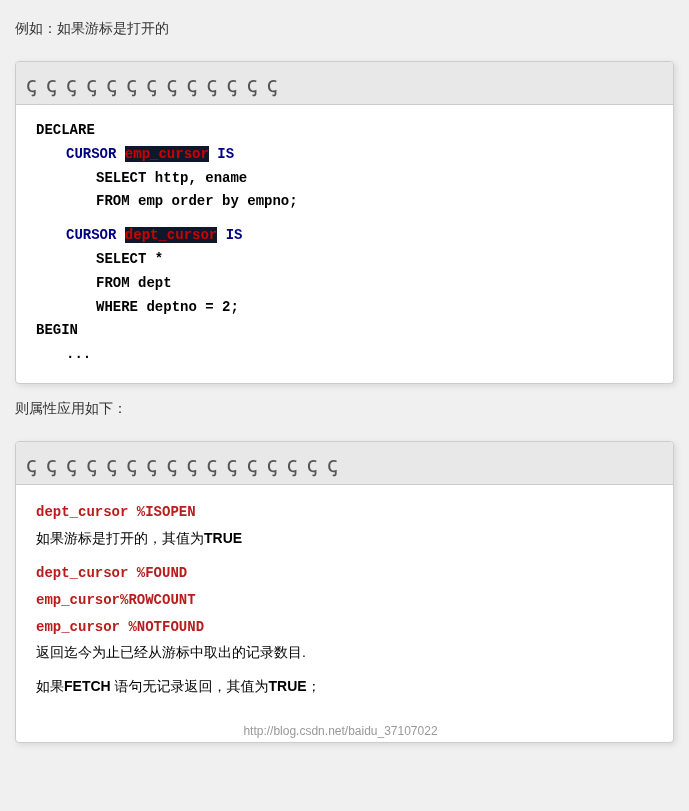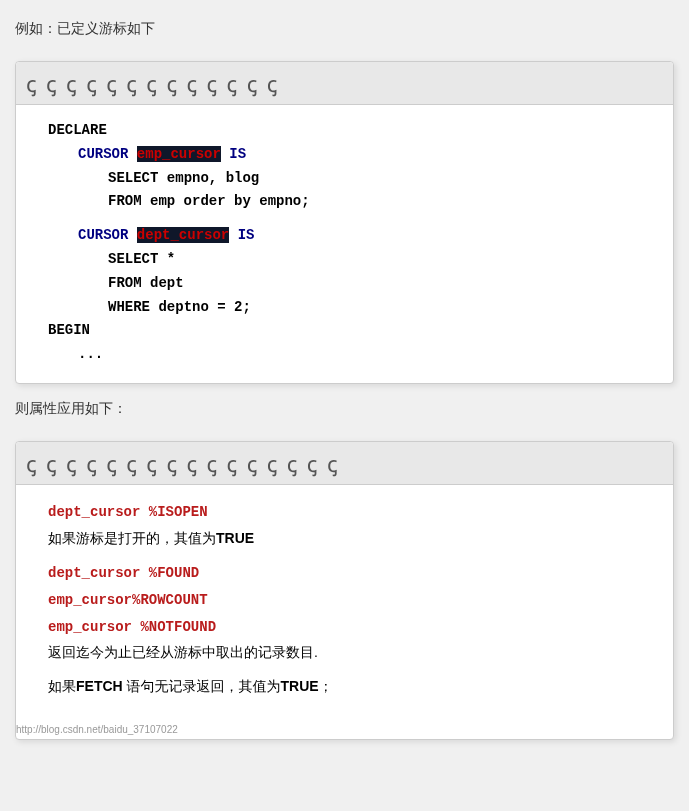--- a/index.html
+++ b/index.html
@@ -39,21 +39,21 @@
     }
 
     .spiral {
       font-size: 22px;
       color: #555;
       letter-spacing: 2px;
       font-family: Georgia, serif;
     }
 
     .notebook-content {
-      padding: 14px 20px 16px 32px;
+      padding: 14px 20px 16px 20px;
     }
 
     
     .code-block {
       font-family: 'Courier New', Courier, monospace;
       font-size: 14px;
       font-weight: bold;
       line-height: 1.7;
     }
 
@@ -65,30 +65,30 @@
 
     
     .attr-block {
       font-size: 14px;
       line-height: 1.85;
     }
 
     .attr-red { color: #b91c1c; font-weight: bold; font-family: 'Courier New', Courier, monospace; }
 
     .watermark {
-      text-align: left;
-      font-size: 10px;
+      text-align: center;
+      font-size: 12px;
       color: #999;
       padding: 4px 8px 4px 0;
     }
   </style>
 </head>
 <body>
 
-<div class="section-label">例如：已定义游标如下</div>
+<div class="section-label">例如：如果游标是打开的</div>
 
 <div class="notebook">
   <div class="spiral-bar">
     <span class="spiral">ꞔ ꞔ ꞔ ꞔ ꞔ ꞔ ꞔ ꞔ ꞔ ꞔ ꞔ ꞔ ꞔ</span>
   </div>
   <div class="notebook-content">
     <div class="code-block">
 
       <div>
         <span class="kw-black">DECLARE</span>
@@ -96,21 +96,21 @@
 
       <div class="indent1">
         <span class="kw-blue">CURSOR</span>
         <span> </span>
         <span class="highlight-yellow">emp_cursor</span>
         <span class="kw-blue"> IS</span>
       </div>
 
       <div class="indent2">
         <span class="kw-black">SELECT</span>
-        <span>  empno, blog</span>
+        <span>  http, ename</span>
       </div>
 
       <div class="indent2">
         <span class="kw-black">FROM</span>
         <span>    emp order by empno;</span>
       </div>
 
       <div style="height:10px"></div>
 
       <div class="indent1">

